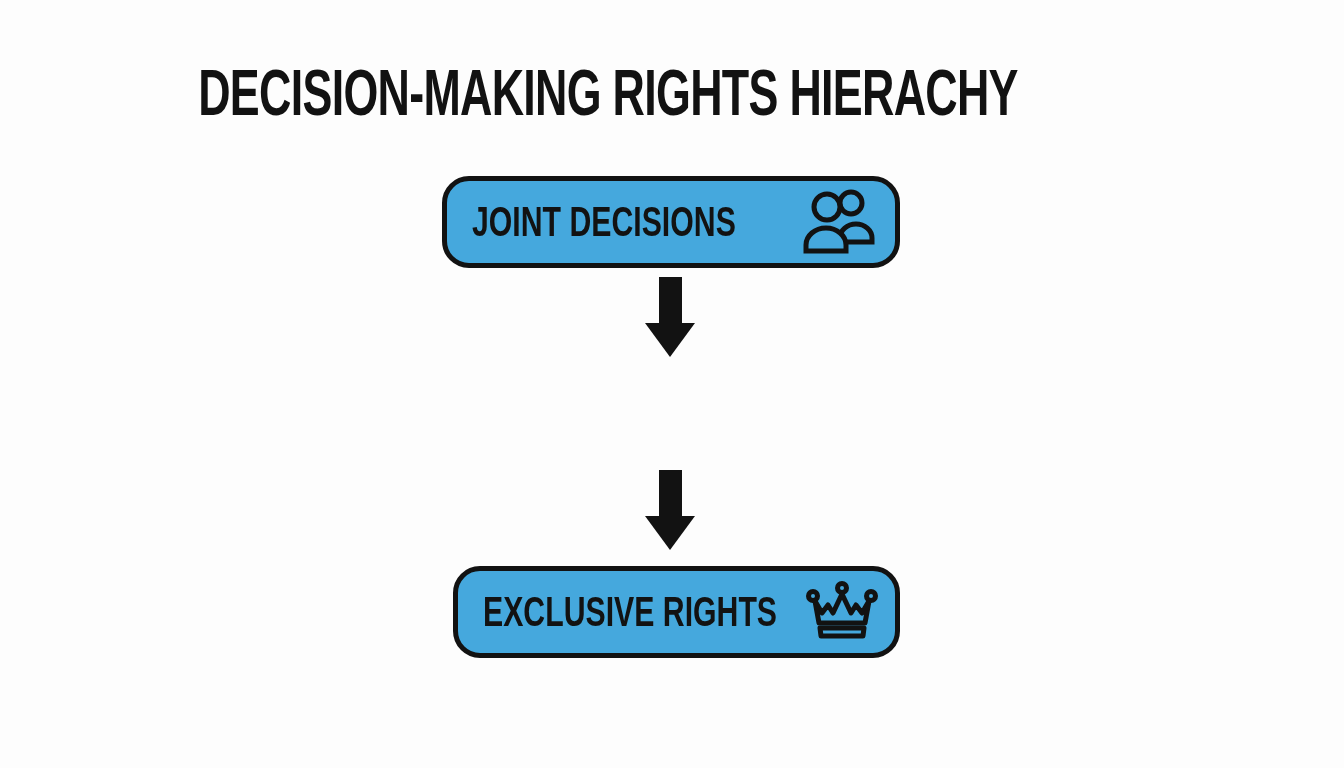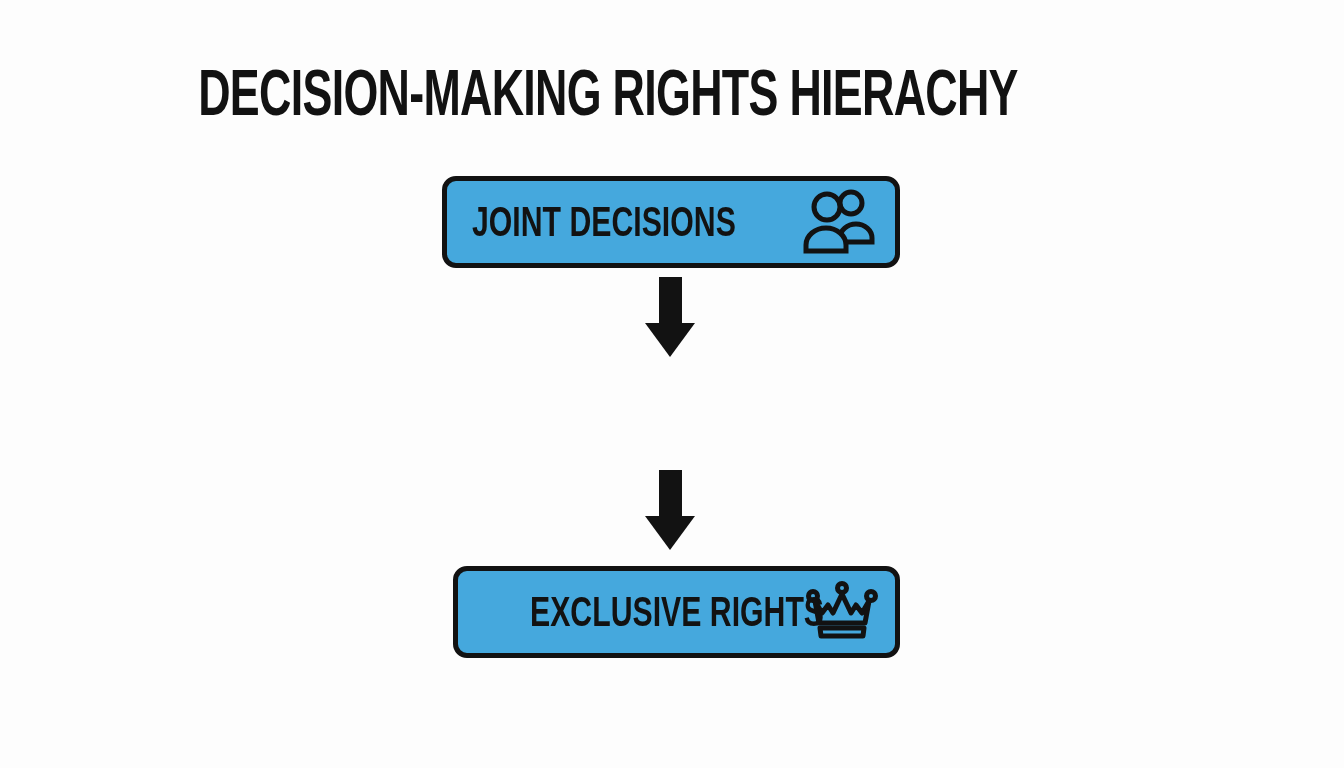--- a/index.html
+++ b/index.html
@@ -32,27 +32,27 @@
     white-space: nowrap;
     transform: scaleX(0.70);
     transform-origin: 50% 50%;
     color: var(--title-text);
   }
   .node {
     position: absolute;
     height: 92px;
     background: var(--node-fill);
     border: 5px solid var(--outline);
-    border-radius: 14px;
+    border-radius: 27px;
     display: flex;
     align-items: center;
   }
   .node-1 { left: 442px; top: 176px; width: 458px; }
   .node-2 { left: 435px; top: 369px; width: 464px; }
-  .node-3 { left: 453px; top: 566px; width: 447px; padding-left: 47px; }
+  .node-3 { left: 453px; top: 566px; width: 447px; }
   .node-label {
     font-size: 42px;
     font-weight: bold;
     letter-spacing: 0px;
     white-space: nowrap;
     margin-left: 25px;
     transform: scaleX(0.72);
     transform-origin: 0 50%;
     color: var(--outline);
   }

